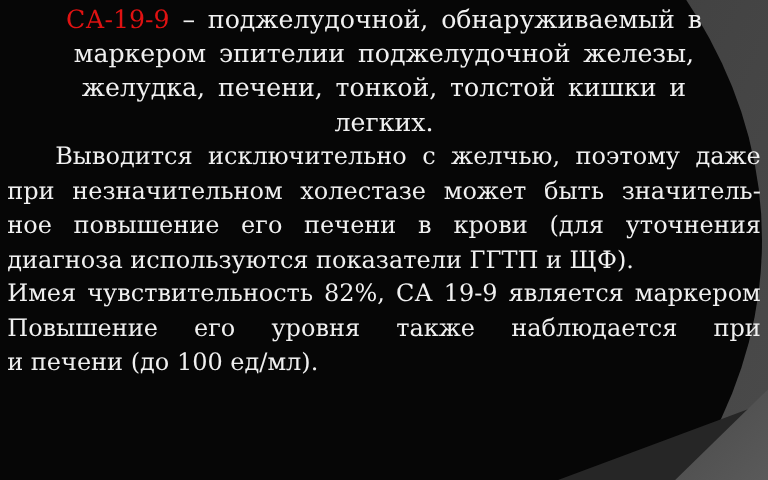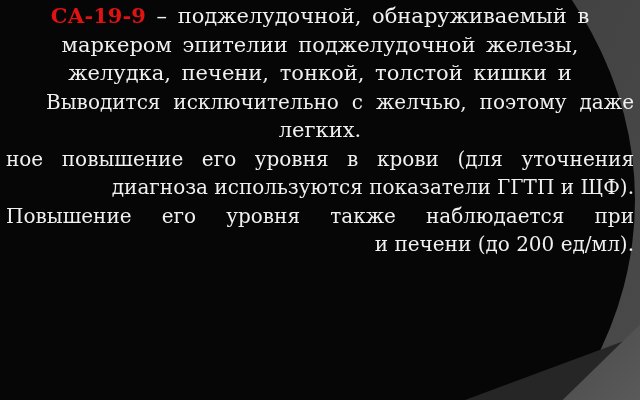--- a/index.html
+++ b/index.html
@@ -45,46 +45,48 @@
     font-size: 20px;
     overflow: hidden;
   }
   .heading-line {
     text-align: center;
     font-size: 21px;
     word-spacing: 4px;
   }
   .marker {
     color: #e01212;
-    font-weight: bold;
+    font-weight: normal;
   }
   .just {
     text-align: justify;
     text-align-last: justify;
     text-justify: inter-word;
   }
-  .plain { text-align: right; }
+  .plain { text-align: left; }
   .indent { text-indent: 40px; }
 </style>
 </head>
 <body>
 
 <div class="slide">
   <div class="bg-ellipse"></div>
   <div class="bg-wedge-dark"></div>
   <div class="bg-wedge-light"></div>
 
   <div class="text-layer">
     <div class="line heading-line">
       <span class="marker">СА-19-9</span>
       <span>–  поджелудочной, обнаруживаемый в</span>
     </div>
     <div class="line heading-line">маркером эпителии поджелудочной железы,</div>
     <div class="line heading-line">желудка, печени, тонкой, толстой кишки и</div>
+    <div class="line heading-line">легких.</div>
+
     <div class="line just indent">Выводится исключительно с желчью, поэтому даже</div>
-
-    <div class="line heading-line">легких.</div>
-    <div class="line just">ное повышение его уровня в крови (для уточнения</div>
+    <div class="line just">при незначительном холестазе может быть значитель-</div>
+    <div class="line just">ное повышение его печени в крови (для уточнения</div>
     <div class="line plain">диагноза используются показатели ГГТП и ЩФ).</div>
+    <div class="line just">Имея чувствительность 82%, СА 19-9 является маркером</div>
     <div class="line just">Повышение его уровня также наблюдается при карциноме</div>
-    <div class="line plain">и печени (до 200 ед/мл).</div>
+    <div class="line plain">и печени (до 100 ед/мл).</div>
   </div>
 </div>
 
 </body></html>

